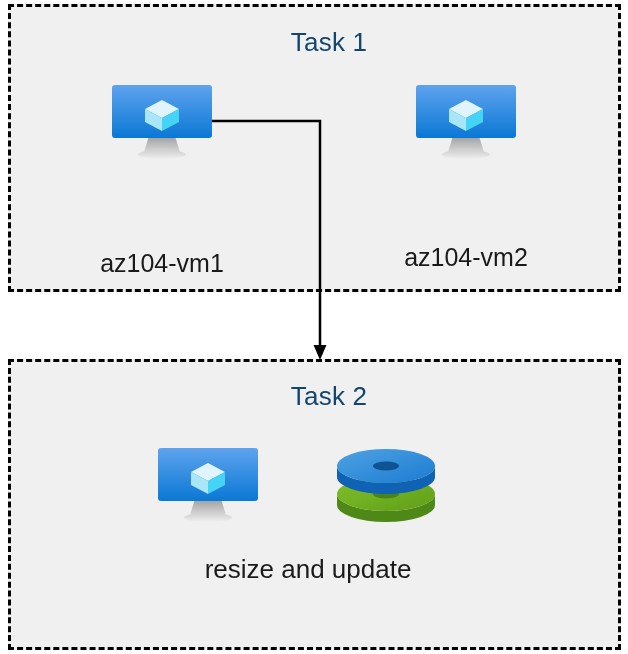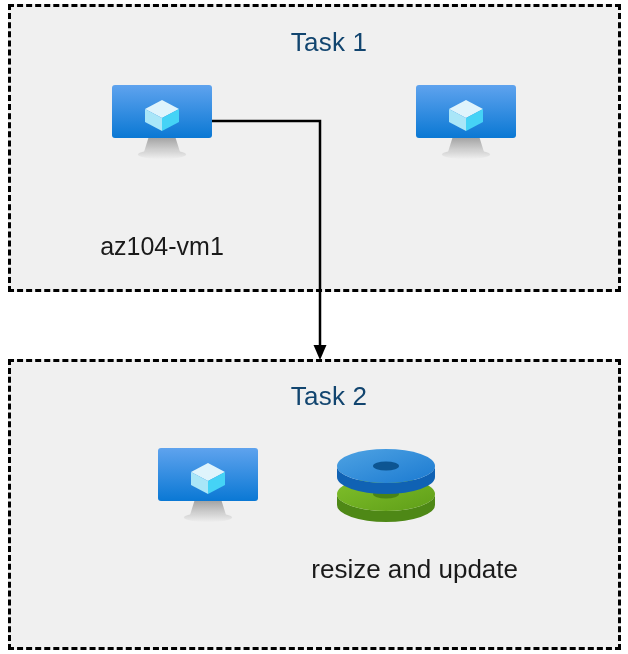--- a/index.html
+++ b/index.html
@@ -75,29 +75,29 @@
 
   
   .vm-caption {
     position: absolute;
     text-align: center;
     color: #1a1a1a;
     font-size: 25px;
     line-height: 33px;
     white-space: pre;
   }
-  #vm1-caption { left: 52px;  top: 164px; width: 220px; }
+  #vm1-caption { left: 52px;  top: 181px; width: 220px; }
   #vm2-caption { left: 356px; top: 175px; width: 220px; }
 
   #task2-caption {
     position: absolute;
     left: 98px;
     top: 552px;
     width: 420px;
-    text-align: right;
+    text-align: center;
     color: #1a1a1a;
     font-size: 26px;
     line-height: 34px;
     white-space: nowrap;
   }
 
   
   #connector {
     position: absolute;
     left: 205px;
@@ -151,20 +151,21 @@
       <ellipse cx="51" cy="70.5" rx="24" ry="4.5" fill="url(#base1)"></ellipse>
       <rect x="1" y="1" width="100" height="53" rx="3" ry="3" fill="url(#scr1)"></rect>
       <g>
         <path d="M51 16 L68 25 L51 34 L34 25 Z" fill="#dff4fc"></path>
         <path d="M34 25 L51 34 L51 47 L34 38 Z" fill="#a9e6f8"></path>
         <path d="M68 25 L51 34 L51 47 L68 38 Z" fill="#45d3f6"></path>
       </g>
     </svg>
   </div>
   <div class="vm-caption" id="vm2-caption">
+    <div>az104-vm2</div>
   </div>
 
   <svg id="connector" viewBox="0 0 130 252" width="130" height="252">
     <path d="M7 9 H115 V236" fill="none" stroke="#000000" stroke-width="2.5"></path>
     <path d="M115 248 L108.5 233 H121.5 Z" fill="#000000"></path>
   </svg>
 
   <div class="task-box" id="task2-box"></div>
   <div class="task-title" id="task2-title">Task 2</div>
 

